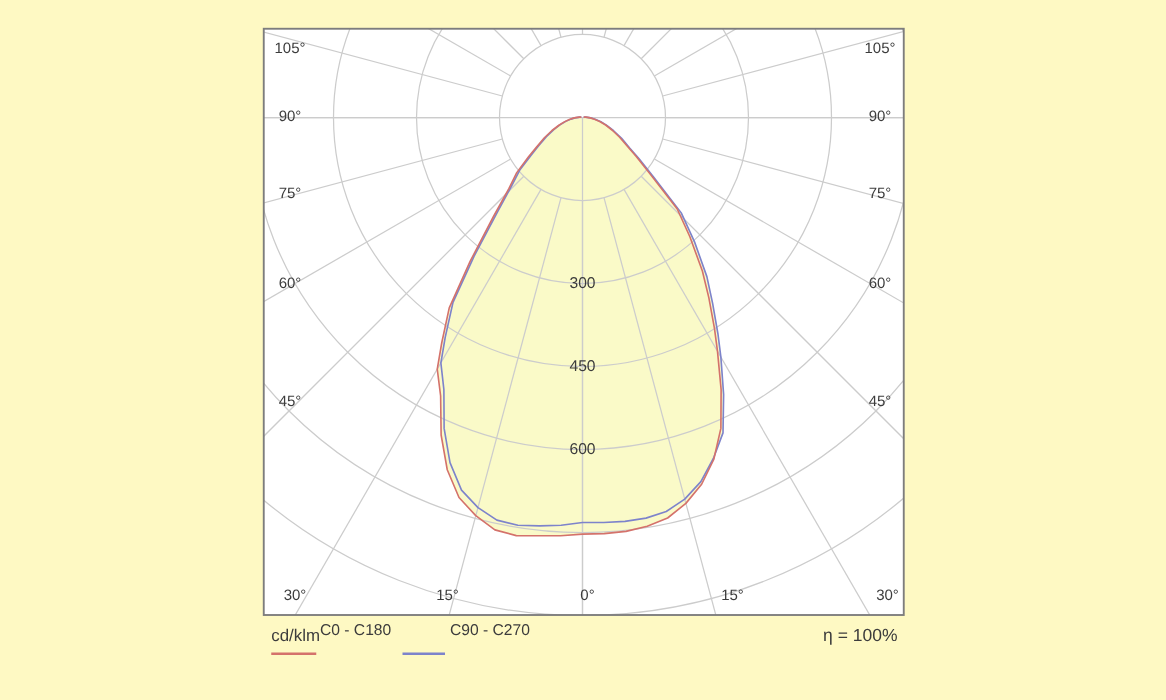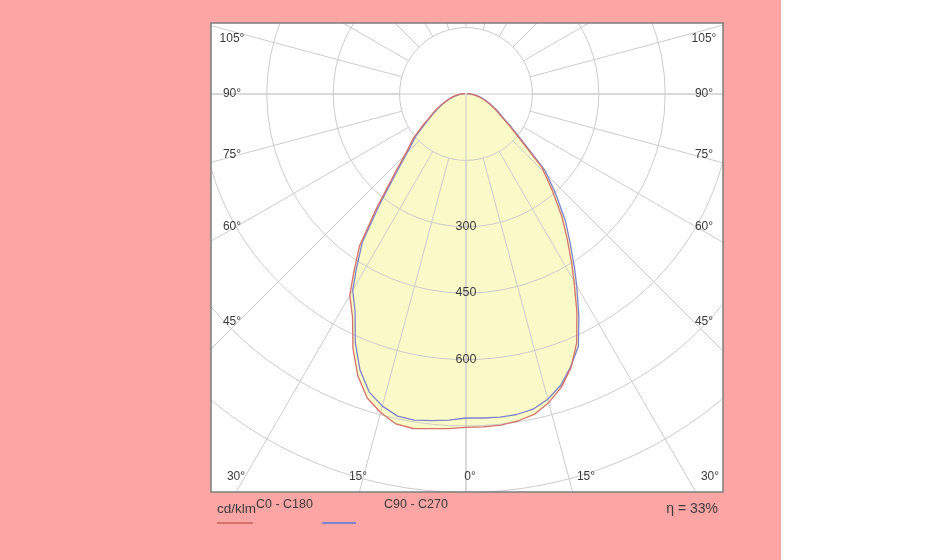--- a/index.html
+++ b/index.html
@@ -1,28 +1,28 @@
 <!DOCTYPE html>
 <html><head>
 <meta charset="utf-8">
 <style>
   html,body{margin:0;padding:0;background:#fff;}
-  .canvas{position:relative;width:781px;height:560px;background:#fca5a5;
+  .canvas{position:relative;width:933px;height:560px;background:#fef9c3;
           font-family:"Liberation Sans", sans-serif;overflow:hidden;}
   .canvas svg{position:absolute;left:0;top:0;}
   .units{position:absolute;left:217px;top:501px;font-size:13.5px;color:#3c3c3c;}
   .eta{position:absolute;left:640px;top:500px;width:78px;text-align:right;
        font-size:14px;color:#3c3c3c;}
   .legend{position:absolute;left:0;top:0;width:933px;height:0;}
   .sw{position:absolute;top:522px;height:2px;display:block;}
   .sw0{left:217px;width:36px;}
   .sw1{left:322px;width:34px;}
   .lg-label{position:absolute;top:497px;font-size:12.5px;color:#3c3c3c;}
   .lg0{left:256px;}
-  .lg1{left:360px;margin-left:24px;}
+  .lg1{left:360px;}
 </style>
 </head>
 <body>
 
 <div class="canvas">
   <svg id="ldc" width="933" height="560" viewBox="0 0 933 560">
       <defs>
         <clipPath id="pc">
           <rect x="211" y="23" width="512" height="469"></rect>
         </clipPath>
@@ -86,14 +86,14 @@
       <text x="466" y="359.6" font-size="12.5" fill="#3c3c3c" text-anchor="middle" dominant-baseline="middle" font-family="&quot;Liberation Sans&quot;, sans-serif">600</text>
       <rect x="211" y="23" width="512" height="469" fill="none" stroke="#7d7d7d" stroke-width="1.5"></rect>
     </svg>
   <div class="units">cd/klm</div>
   <div class="legend">
     <span class="sw sw0" style="background: rgb(212, 114, 107);"></span>
     <span class="lg-label lg0">C0 - C180</span>
     <span class="sw sw1" style="background: rgb(125, 131, 203);"></span>
     <span class="lg-label lg1">C90 - C270</span>
   </div>
-  <div class="eta">η = 33%</div>
+  <div class="eta">η = 100%</div>
 </div>
 
 </body></html>

